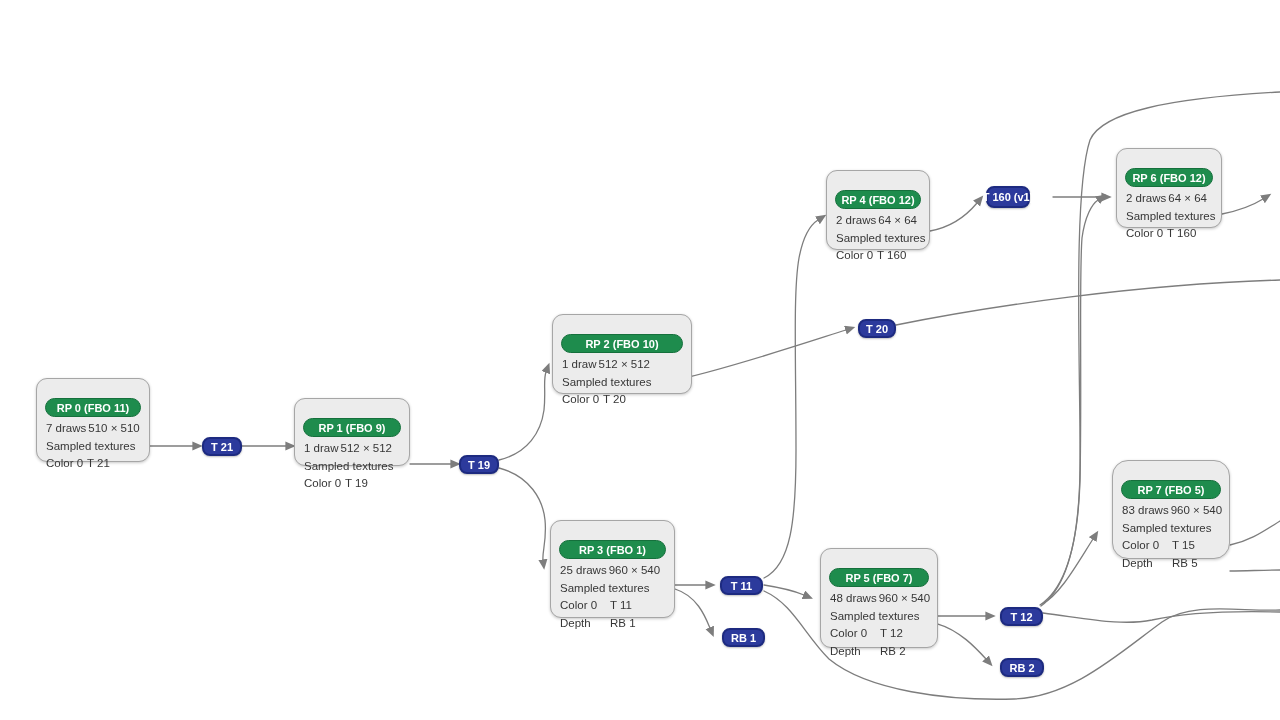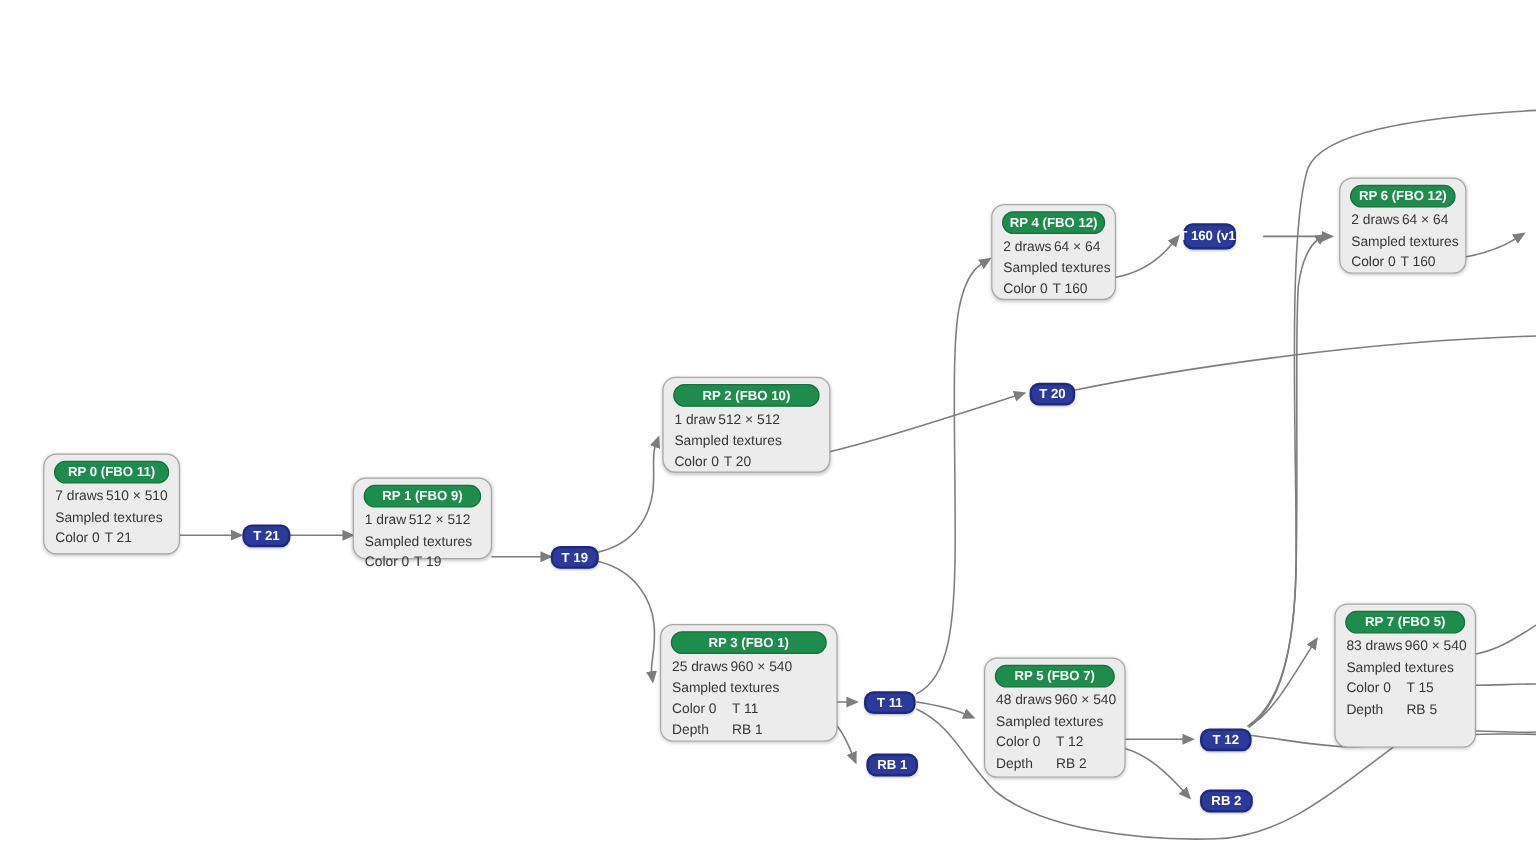--- a/index.html
+++ b/index.html
@@ -8,21 +8,21 @@
     font-family:"Liberation Sans",sans-serif;
   }
   #edge-svg{position:absolute;left:0;top:0;width:1280px;height:720px;}
   .edge{fill:none;stroke:#7d7d7d;stroke-width:1.3;stroke-linecap:round;}
   #node-layer,#pill-layer{position:absolute;left:0;top:0;width:100%;height:100%;pointer-events:none;}
   .rp-node{
     position:absolute;box-sizing:border-box;background:#ececec;border:1px solid #a6a6a6;
     border-radius:11px;box-shadow:0 1px 3px rgba(0,0,0,0.22);color:#363636;pointer-events:auto;
   }
   .rp-header{
-    margin:5px 8px 3px;height:19px;line-height:19px;background:#1e8c4d;border:1px solid #15703c;
+    margin:19px 8px 3px;height:19px;line-height:19px;background:#1e8c4d;border:1px solid #15703c;
     border-radius:11px;color:#ffffff;text-align:center;font-size:11px;font-weight:bold;
     box-sizing:border-box;overflow:hidden;white-space:nowrap;
   }
   .rp-row{padding:0 9px;line-height:17.5px;font-size:11.5px;white-space:nowrap;}
   .rp-row .cell-value{margin-left:4px;}
   .rp-row.draws .cell-value{margin-left:2px;}
   .rp-row.cols .cell-label{display:inline-block;width:50px;}
   .rp-row.cols .cell-value{margin-left:0;}
   .res-pill{
     position:absolute;box-sizing:border-box;background:#2c3a9c;border:2px solid #1d2a80;
@@ -89,35 +89,35 @@
         <div class="rp-row draws"><span class="cell-label">2 draws</span><span class="cell-value">64 × 64</span></div>
         <div class="rp-row"><span class="cell-label">Sampled textures</span></div>
         <div class="rp-row tight"><span class="cell-label">Color 0</span><span class="cell-value">T 160</span></div>
       </div>
       <div class="rp-node" style="left: 1116px; top: 148px; width: 106px; height: 80px;">
         <div class="rp-header">RP 6 (FBO 12)</div>
         <div class="rp-row draws"><span class="cell-label">2 draws</span><span class="cell-value">64 × 64</span></div>
         <div class="rp-row"><span class="cell-label">Sampled textures</span></div>
         <div class="rp-row tight"><span class="cell-label">Color 0</span><span class="cell-value">T 160</span></div>
       </div>
-      <div class="rp-node" style="left: 550px; top: 520px; width: 148px; height: 98px;">
+      <div class="rp-node" style="left: 550px; top: 520px; width: 125px; height: 98px;">
         <div class="rp-header">RP 3 (FBO 1)</div>
         <div class="rp-row draws"><span class="cell-label">25 draws</span><span class="cell-value">960 × 540</span></div>
         <div class="rp-row"><span class="cell-label">Sampled textures</span></div>
         <div class="rp-row cols"><span class="cell-label">Color 0</span><span class="cell-value">T 11</span></div>
         <div class="rp-row cols"><span class="cell-label">Depth</span><span class="cell-value">RB 1</span></div>
       </div>
       <div class="rp-node" style="left: 820px; top: 548px; width: 118px; height: 100px;">
         <div class="rp-header">RP 5 (FBO 7)</div>
         <div class="rp-row draws"><span class="cell-label">48 draws</span><span class="cell-value">960 × 540</span></div>
         <div class="rp-row"><span class="cell-label">Sampled textures</span></div>
         <div class="rp-row cols"><span class="cell-label">Color 0</span><span class="cell-value">T 12</span></div>
         <div class="rp-row cols"><span class="cell-label">Depth</span><span class="cell-value">RB 2</span></div>
       </div>
-      <div class="rp-node" style="left: 1112px; top: 503px; width: 118px; height: 120px;">
+      <div class="rp-node" style="left: 1112px; top: 460px; width: 118px; height: 99px; border-radius: 16px;">
         <div class="rp-header">RP 7 (FBO 5)</div>
         <div class="rp-row draws"><span class="cell-label">83 draws</span><span class="cell-value">960 × 540</span></div>
         <div class="rp-row"><span class="cell-label">Sampled textures</span></div>
         <div class="rp-row cols"><span class="cell-label">Color 0</span><span class="cell-value">T 15</span></div>
         <div class="rp-row cols"><span class="cell-label">Depth</span><span class="cell-value">RB 5</span></div>
       </div>
     </div>
   <div id="pill-layer">
       <div class="res-pill" style="left: 202px; top: 437px; width: 40px; height: 19px;">T 21</div>
       <div class="res-pill" style="left: 459px; top: 455px; width: 40px; height: 19px;">T 19</div>

